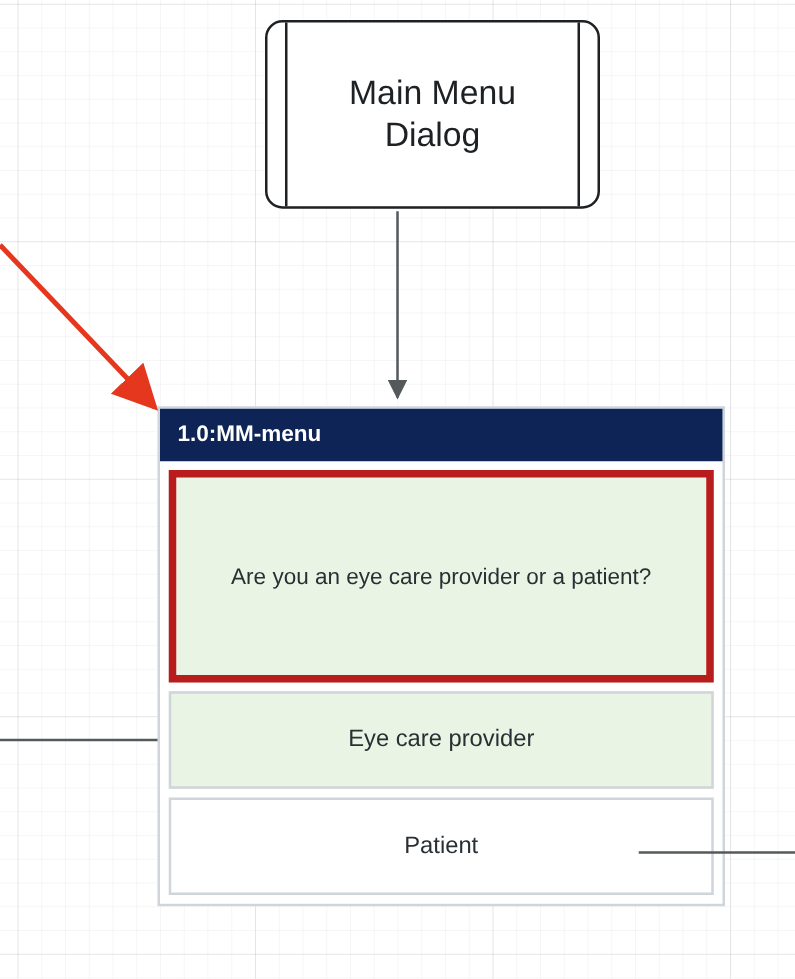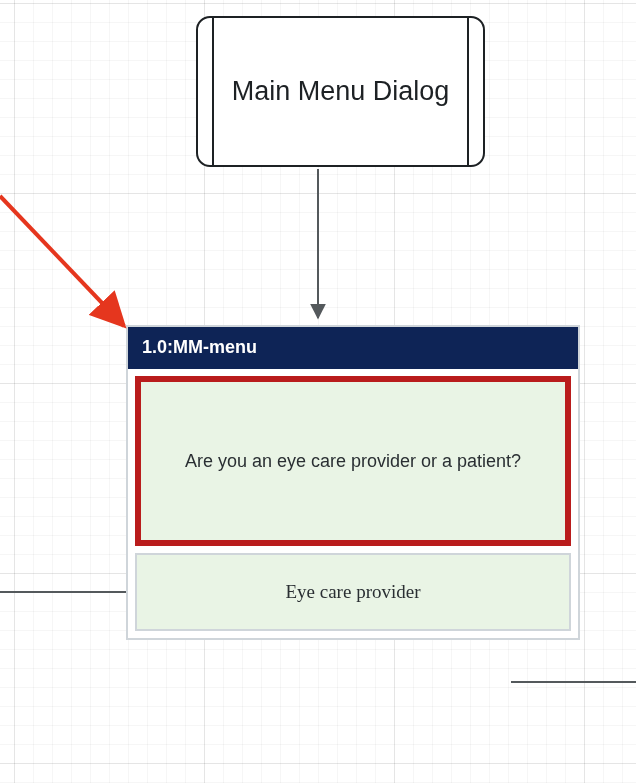--- a/index.html
+++ b/index.html
@@ -29,23 +29,23 @@
       19px 19px,
       19px 19px,
       190px 190px,
       190px 190px;
     background-position: 14px 3px, 14px 3px, 14px 3px, 14px 3px;
   }
 
   
   .dialog-node {
     position: absolute;
-    left: 196px;
+    left: 212px;
     top: 16px;
-    width: 289px;
+    width: 268px;
     height: 151px;
     border: 2px solid #1d2124;
     border-radius: 14px;
     background: #ffffff;
     box-sizing: border-box;
     display: flex;
     align-items: center;
     justify-content: center;
   }
   .dialog-rail {
@@ -104,21 +104,20 @@
     display: flex;
     align-items: center;
     justify-content: center;
     font-size: 19px;
     color: #2a2f33;
     box-sizing: border-box;
     background: #ffffff;
   }
   .menu-option.selected {
     background: #e9f4e5;
-    font-family: Liberation Serif, serif;
   }
 
   
   svg.overlay {
     position: absolute;
     inset: 0;
     width: 636px;
     height: 783px;
     pointer-events: none;
   }
@@ -134,20 +133,23 @@
     <div class="dialog-rail right"></div>
     <div class="dialog-label">Main Menu Dialog</div>
   </div>
 
   <div class="menu-card">
     <div class="menu-header">1.0:MM-menu</div>
     <div class="menu-prompt">Are you an eye care provider or a patient?</div>
     <div class="menu-option selected">
       <span>Eye care provider</span>
     </div>
+    <div class="menu-option">
+      <span>Patient</span>
+    </div>
   </div>
 
   <svg class="overlay" viewBox="0 0 636 783">
     <defs>
       <marker id="arrow-dark" viewBox="0 0 10 10" refX="9" refY="5" markerWidth="8" markerHeight="8" orient="auto-start-reverse">
         <path d="M 0 0 L 10 5 L 0 10 z" fill="#54595c"></path>
       </marker>
       <marker id="arrow-red" viewBox="0 0 10 10" refX="9" refY="5" markerWidth="9" markerHeight="9" orient="auto-start-reverse">
         <path d="M 0 0 L 10 5 L 0 10 z" fill="#e5361e"></path>
       </marker>

